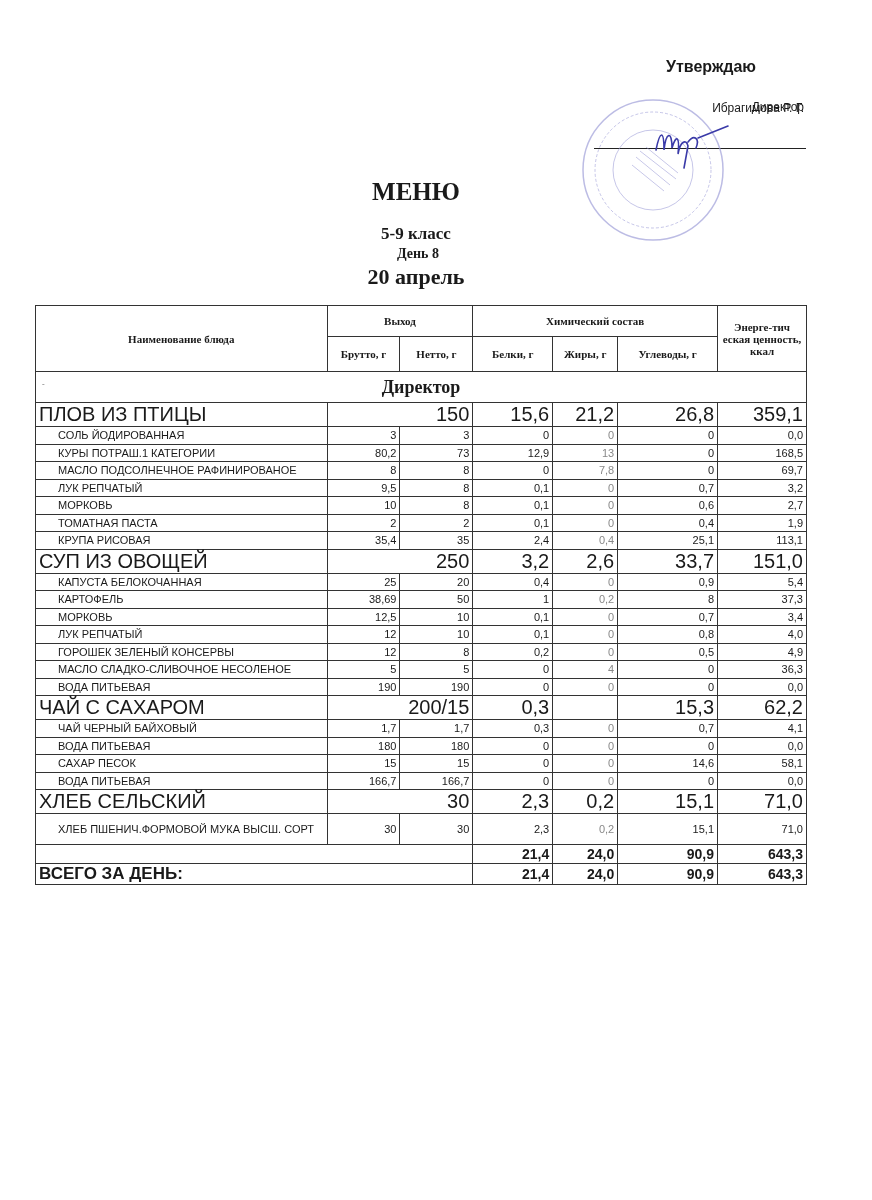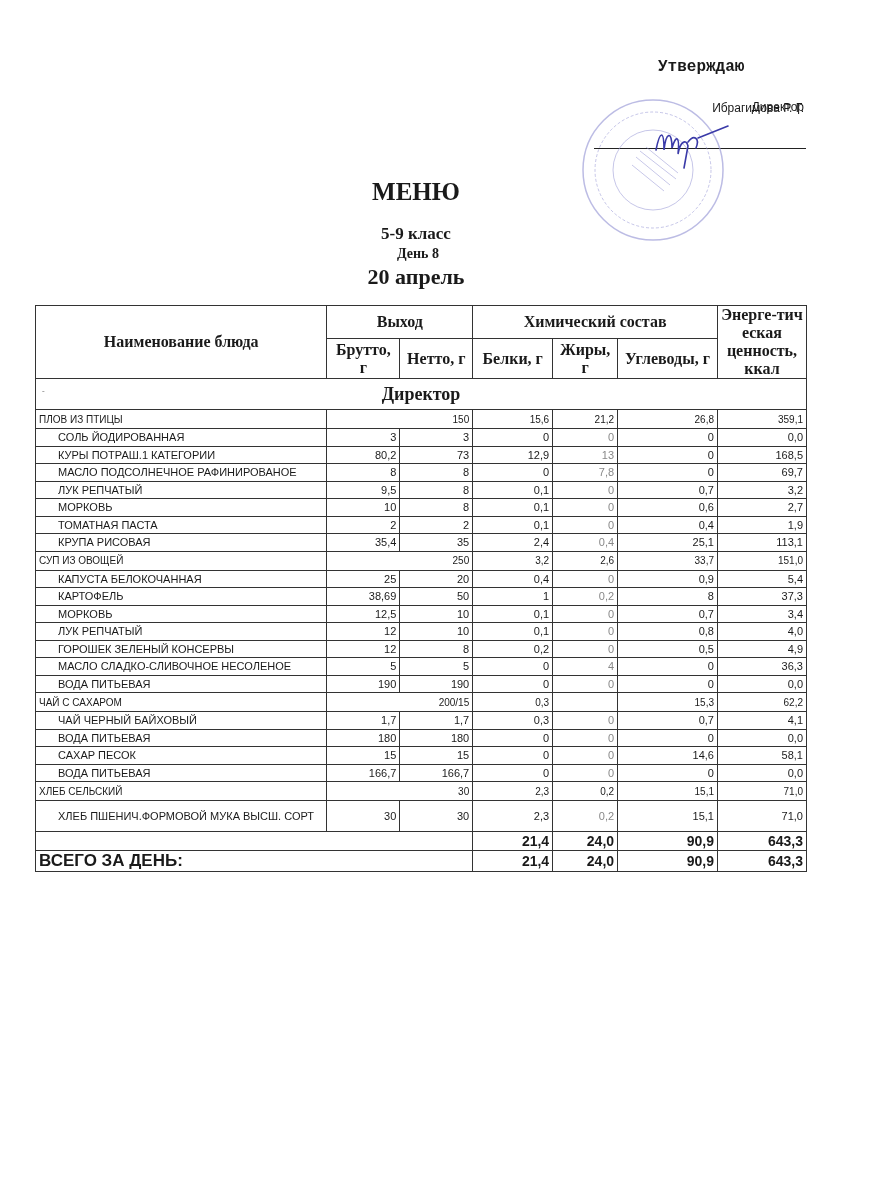--- a/index.html
+++ b/index.html
@@ -1,37 +1,37 @@
 <!DOCTYPE html>
 <html><head>
   <meta charset="utf-8">
   <style>
     html, body { margin: 0; padding: 0; background: #ffffff; }
     body { width: 872px; height: 1200px; position: relative; overflow: hidden; color: #1a1a1a; }
     .approve { position: absolute; left: 590px; top: 58px; width: 220px; }
-    .approve .approve-title { position: absolute; left: 68px; top: 0; font-family: Liberation Mono, monospace; font-weight: bold; font-size: 16px; }
+    .approve .approve-title { position: absolute; left: 76px; top: 0; font-family: Liberation Sans, sans-serif; font-weight: bold; font-size: 16px; }
     .approve .approve-role { position: absolute; right: 6px; top: 22px; font-family: "Liberation Sans", sans-serif; font-size: 12px; margin-top: 20px; }
     .approve .approve-name { position: absolute; right: 6px; top: 43px; font-family: Liberation Sans, sans-serif; font-size: 12px; white-space: nowrap; }
     .approve .sig-line { position: absolute; left: 4px; top: 90px; width: 212px; border-top: 1px solid #222; }
     .stamp { position: absolute; left: 578px; top: 95px; width: 150px; height: 150px; pointer-events: none; }
     .signature { position: absolute; left: 650px; top: 120px; width: 80px; height: 50px; pointer-events: none; }
 
     .title-block { position: absolute; left: 0; width: 872px; text-align: center; font-family: "Liberation Serif", serif; font-weight: bold; }
     .t-menu { top: 178px; font-size: 25px; left: -20px; }
     .t-class { top: 224px; font-size: 17px; left: -20px; }
     .t-day { top: 246px; font-size: 14px; left: -18px; }
     .t-date { top: 264px; font-size: 22px; left: -20px; }
 
     table.menu { position: absolute; left: 35px; top: 305px; width: 772px; border-collapse: collapse; font-family: "Liberation Sans", sans-serif; }
     table.menu td, table.menu th { border: 1px solid #333; padding: 0 3px; }
-    table.menu th { font-family: "Liberation Serif", serif; font-weight: bold; font-size: 16px; text-align: center; }
+    table.menu th { font-family: "Liberation Serif", serif; font-weight: bold; font-size: 11px; text-align: center; }
     .h1 th { height: 30px; }
     .h2 th { height: 34px; margin-top: 24px; }
     .section td { height: 30px; font-family: "Liberation Serif", serif; font-weight: bold; font-size: 18px; text-align: center; }
-    .dish td { height: 18px; font-size: 10px; }
+    .dish td { height: 18px; font-size: 20px; }
     .ing td { height: 16.5px; font-size: 11px; }
     .ing td.name { padding-left: 22px; }
     .ing.tall td { height: 30px; }
     td.num { text-align: right; }
     td.name { text-align: left; }
     .total td { height: 18px; font-size: 14px; font-weight: bold; }
     .total td.lbl { font-family: Liberation Sans, sans-serif; font-weight: bold; font-size: 17px; }
     .ghost { color: #888; }
     .dot { color: #888; font-size: 8px; }
   </style>

